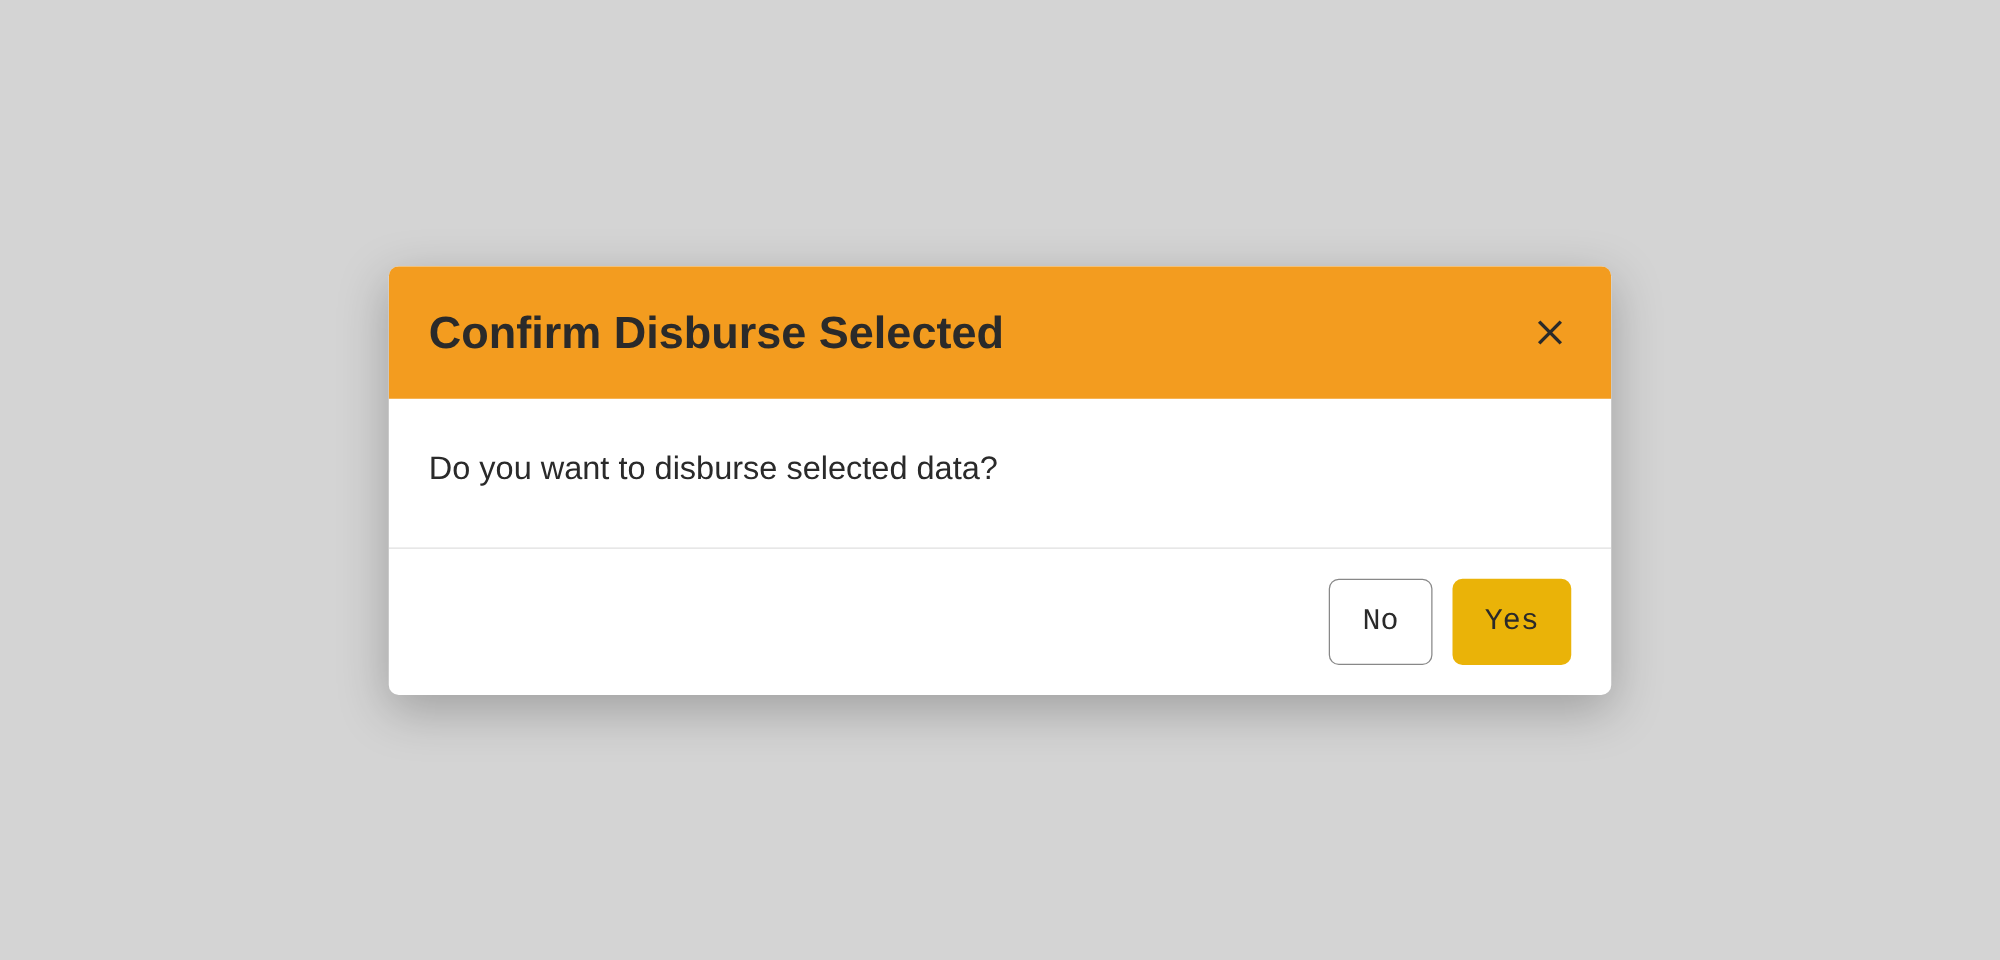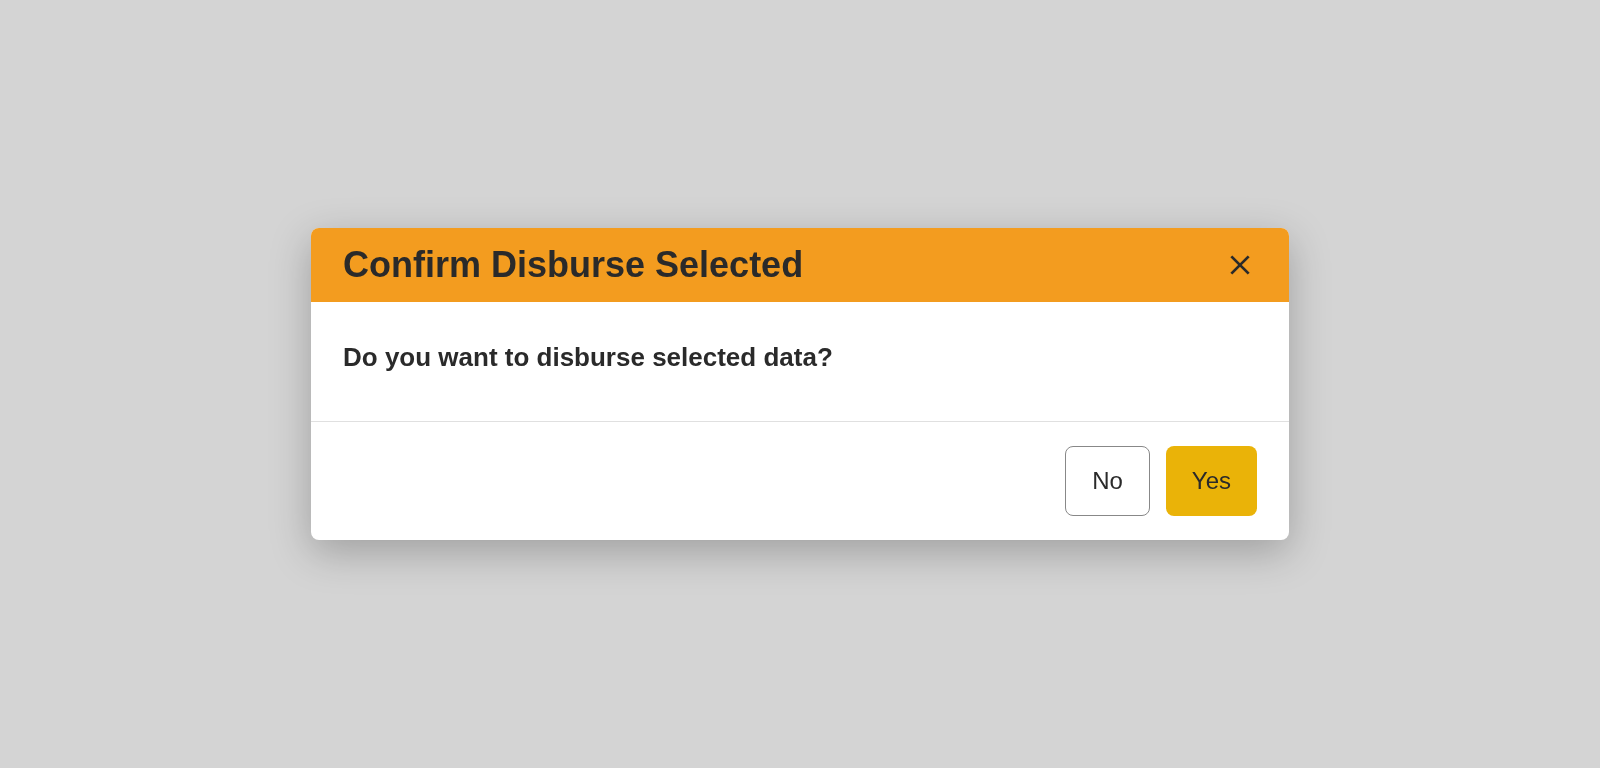--- a/index.html
+++ b/index.html
@@ -18,21 +18,21 @@
     }
     .dialog {
       width: 978px;
       background: #ffffff;
       border-radius: 8px;
       box-shadow: 0 12px 40px rgba(0,0,0,0.25);
       overflow: hidden;
     }
     .dialog-header {
       background: #f39c1f;
-      padding: 16px 32px;
+      padding: 32px 32px;
       display: flex;
       align-items: center;
       justify-content: space-between;
     }
     .dialog-title {
       font-size: 36px;
       font-weight: 700;
       color: #2a2a2a;
     }
     .close-btn {
@@ -50,30 +50,30 @@
       stroke: #2a2a2a;
       stroke-width: 2.5;
     }
     .dialog-body {
       padding: 40px 32px 48px 32px;
       border-bottom: 1px solid #e0e0e0;
     }
     .dialog-message {
       font-size: 26px;
       color: #2a2a2a;
-      font-weight: 700;
+      font-weight: 400;
     }
     .dialog-footer {
       padding: 24px 32px;
       display: flex;
       justify-content: flex-end;
       gap: 16px;
     }
     .btn {
-      font-family: Liberation Sans, sans-serif;
+      font-family: Liberation Mono, monospace;
       font-size: 24px;
       padding: 20px 26px;
       border-radius: 8px;
       cursor: pointer;
     }
     .btn-no {
       background: #ffffff;
       border: 1px solid #888;
       color: #2a2a2a;
     }

